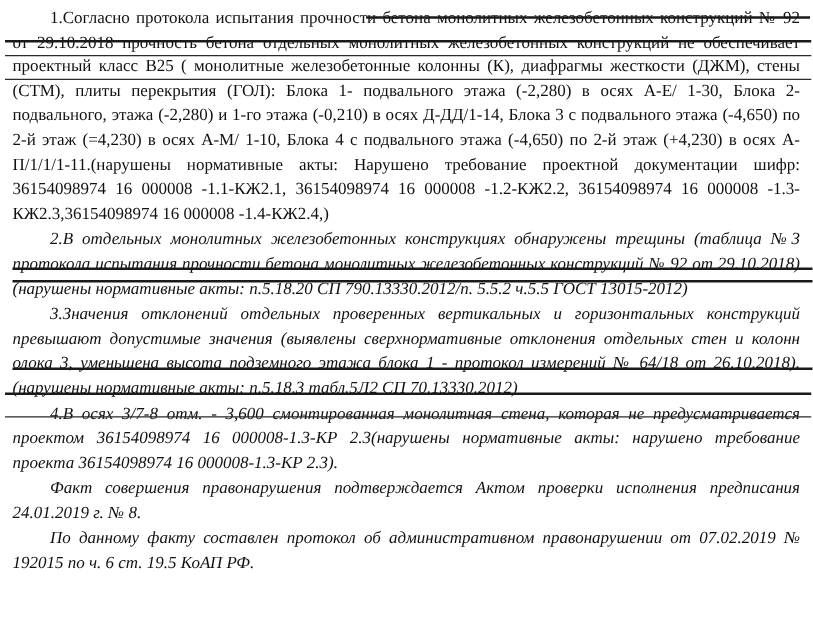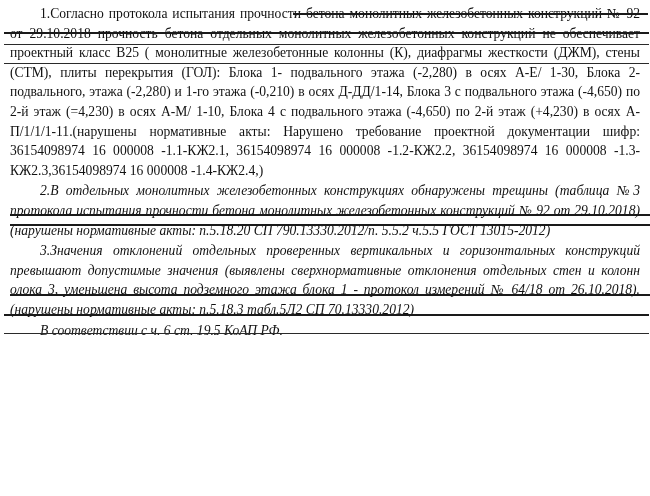--- a/index.html
+++ b/index.html
@@ -54,21 +54,23 @@
 </style>
 </head>
 <body>
 
 <div class="page">
 
   <div class="doc">
     <p class="para">1.Согласно протокола испытания прочности бетона монолитных железобетонных конструкций № 92 от 29.10.2018 прочность бетона отдельных монолитных железобетонных конструкций не обеспечивает проектный класс В25 ( монолитные железобетонные колонны (К), диафрагмы жесткости (ДЖМ), стены (СТМ), плиты перекрытия (ГОЛ): Блока 1- подвального этажа (-2,280) в осях А-Е/ 1-30, Блока 2- подвального, этажа (-2,280) и 1-го этажа (-0,210) в осях Д-ДД/1-14, Блока 3 с подвального этажа (-4,650) по 2-й этаж (=4,230) в осях А-М/ 1-10, Блока 4 с подвального этажа (-4,650) по 2-й этаж (+4,230) в осях А-П/1/1/1-11.(нарушены нормативные акты: Нарушено требование проектной документации шифр: 36154098974 16 000008 -1.1-КЖ2.1, 36154098974 16 000008 -1.2-КЖ2.2, 36154098974 16 000008 -1.3-КЖ2.3,36154098974 16 000008 -1.4-КЖ2.4,)</p>
     <p class="para gap-top">2.В отдельных монолитных железобетонных конструкциях обнаружены трещины (таблица №3 протокола испытания прочности бетона монолитных железобетонных конструкций № 92 от 29.10.2018) (нарушены нормативные акты: п.5.18.20 СП 790.13330.2012/п. 5.5.2 ч.5.5 ГОСТ 13015-2012)</p>
     <p class="para gap-top">3.Значения отклонений отдельных проверенных вертикальных и горизонтальных конструкций превышают допустимые значения (выявлены сверхнормативные отклонения отдельных стен и колонн олока 3, уменьшена высота подземного этажа блока 1 - протокол измерений № 64/18 от 26.10.2018).(нарушены нормативные акты: п.5.18.3 табл.5Л2 СП 70.13330.2012)</p>
-    <p class="para gap-top">В соответствии с ч. 6 ст. 19.5 КоАП РФ.</p>
+    <p class="para gap-top">4.В осях 3/7-8 отм. - 3,600 смонтированная монолитная стена, которая не предусматривается проектом 36154098974 16 000008-1.3-КР 2.3(нарушены нормативные акты: нарушено требование проекта 36154098974 16 000008-1.3-КР 2.3).</p>
+    <p class="para gap-top">Факт совершения правонарушения подтверждается Актом проверки исполнения предписания 24.01.2019 г. № 8.</p>
+    <p class="para gap-top">По данному факту составлен протокол об административном правонарушении от 07.02.2019 № 192015 по ч. 6 ст. 19.5 КоАП РФ.</p>
   </div>
 
   <div class="ul-line" style="left:293px; top:13px; width:355px;"></div>
   <div class="ul-line" style="left:4px; top:32px; width:645px;"></div>
   <div class="ul-thin" style="left:4px; top:44px; width:645px;"></div>
   <div class="ul-thin" style="left:4px; top:63px; width:645px;"></div>
   <div class="ul-line" style="left:10px; top:214px; width:640px;"></div>
   <div class="ul-line" style="left:10px; top:224px; width:640px;"></div>
   <div class="ul-line" style="left:10px; top:294px; width:640px;"></div>
   <div class="ul-line" style="left:4px; top:314px; width:645px;"></div>

